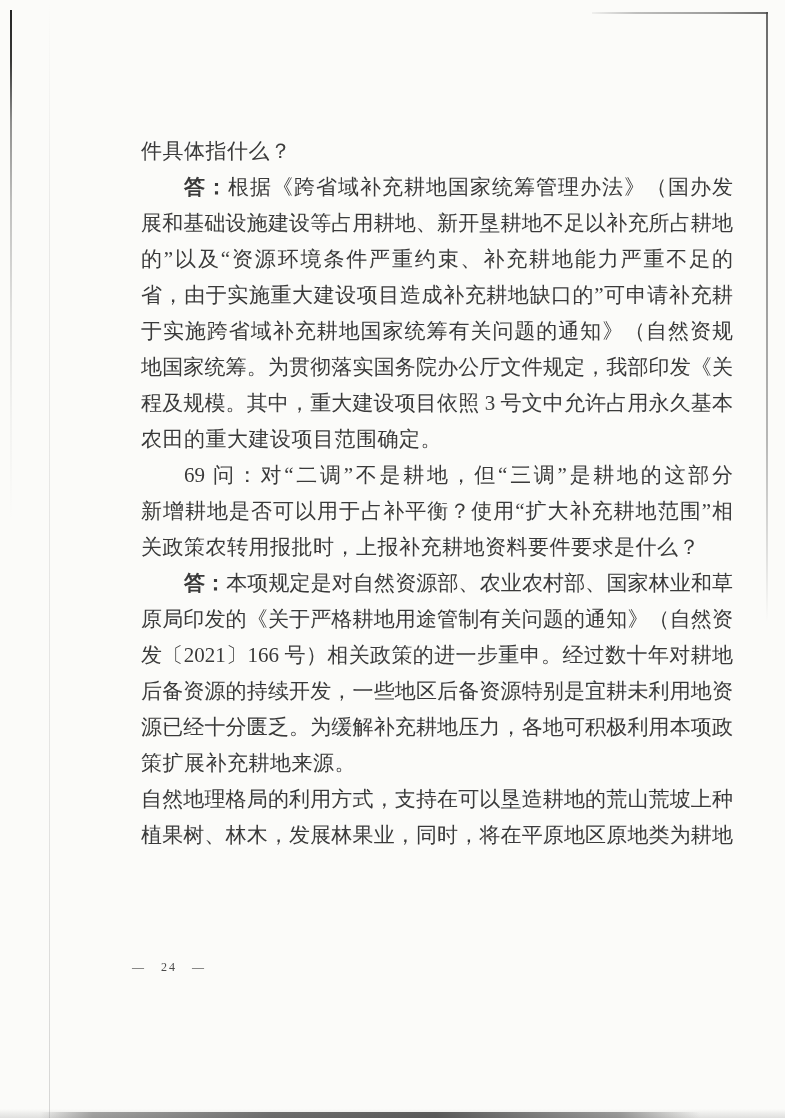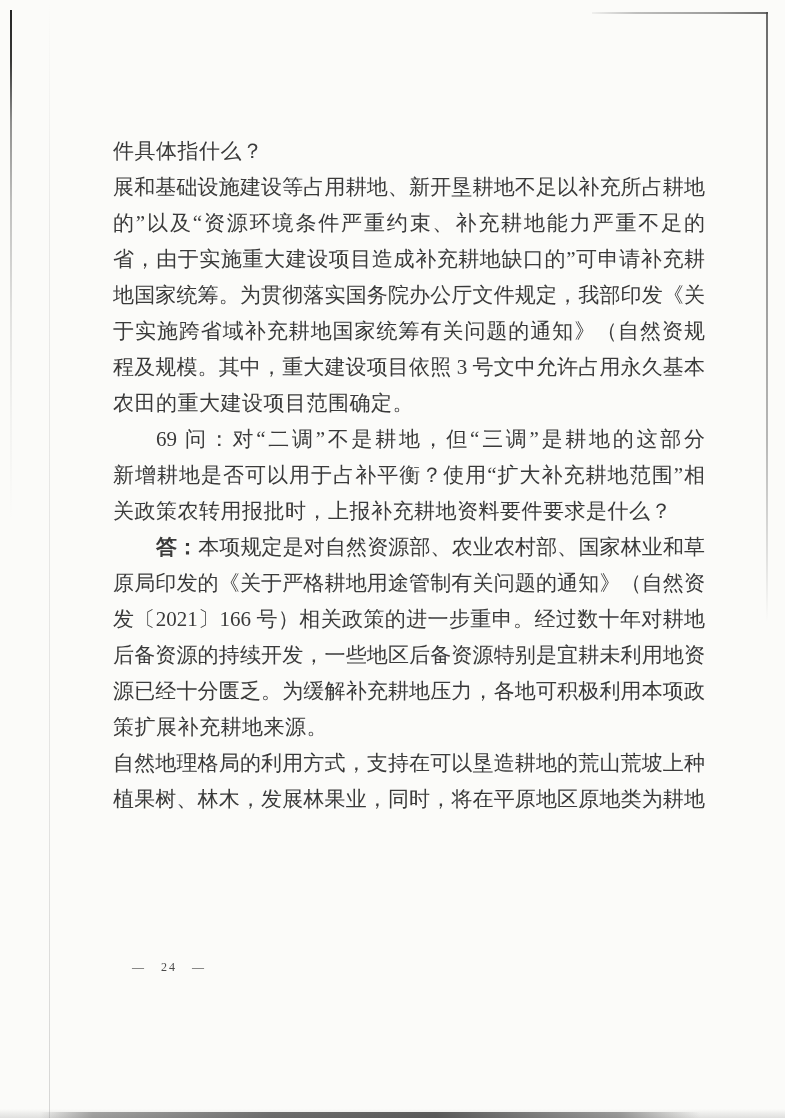--- a/index.html
+++ b/index.html
@@ -87,20 +87,21 @@
     color: var(--ink);
     font-size: 21px;
     line-height: 36px;
     letter-spacing: 0.5px;
   }
   .line {
     width: 100%;
     height: 36px;
     white-space: nowrap;
     text-align: left;
+    margin-left: 28px;
   }
   .line.j {
     white-space: normal;
     text-align: justify;
     text-align-last: justify;
     text-justify: inter-character;
     letter-spacing: 0;
   }
   .line.ind { padding-left: 43px; box-sizing: border-box; }
   .pre-label { }
@@ -122,25 +123,26 @@
 <div class="page">
   <div class="artifact left-line"></div>
   <div class="artifact left-edge-shadow"></div>
   <div class="artifact top-right-line"></div>
   <div class="artifact right-line"></div>
   <div class="artifact bottom-band-soft"></div>
   <div class="artifact bottom-band"></div>
 
   <div class="text-block" id="text-block">
       <div class="line">件具体指什么？</div>
+      <div class="line j ind"><span class="pre-label b">答：</span>根据《跨省域补充耕地国家统筹管理办法》（国办发</div>
       <div class="line j">展和基础设施建设等占用耕地、新开垦耕地不足以补充所占耕地</div>
       <div class="line j">的”以及“资源环境条件严重约束、补充耕地能力严重不足的</div>
       <div class="line j">省，由于实施重大建设项目造成补充耕地缺口的”可申请补充耕</div>
+      <div class="line j">于实施跨省域补充耕地国家统筹有关问题的通知》（自然资规</div>
       <div class="line j">地国家统筹。为贯彻落实国务院办公厅文件规定，我部印发《关</div>
-      <div class="line j">于实施跨省域补充耕地国家统筹有关问题的通知》（自然资规</div>
       <div class="line j">程及规模。其中，重大建设项目依照 3 号文中允许占用永久基本</div>
       <div class="line">农田的重大建设项目范围确定。</div>
       <div class="line j ind"><span class="pre-label">69 问：</span>对“二调”不是耕地，但“三调”是耕地的这部分</div>
       <div class="line j">新增耕地是否可以用于占补平衡？使用“扩大补充耕地范围”相</div>
       <div class="line">关政策农转用报批时，上报补充耕地资料要件要求是什么？</div>
       <div class="line j ind"><span class="pre-label b">答：</span>本项规定是对自然资源部、农业农村部、国家林业和草</div>
       <div class="line j">原局印发的《关于严格耕地用途管制有关问题的通知》（自然资</div>
       <div class="line j">发〔2021〕166 号）相关政策的进一步重申。经过数十年对耕地</div>
       <div class="line j">后备资源的持续开发，一些地区后备资源特别是宜耕未利用地资</div>
       <div class="line j">源已经十分匮乏。为缓解补充耕地压力，各地可积极利用本项政</div>

